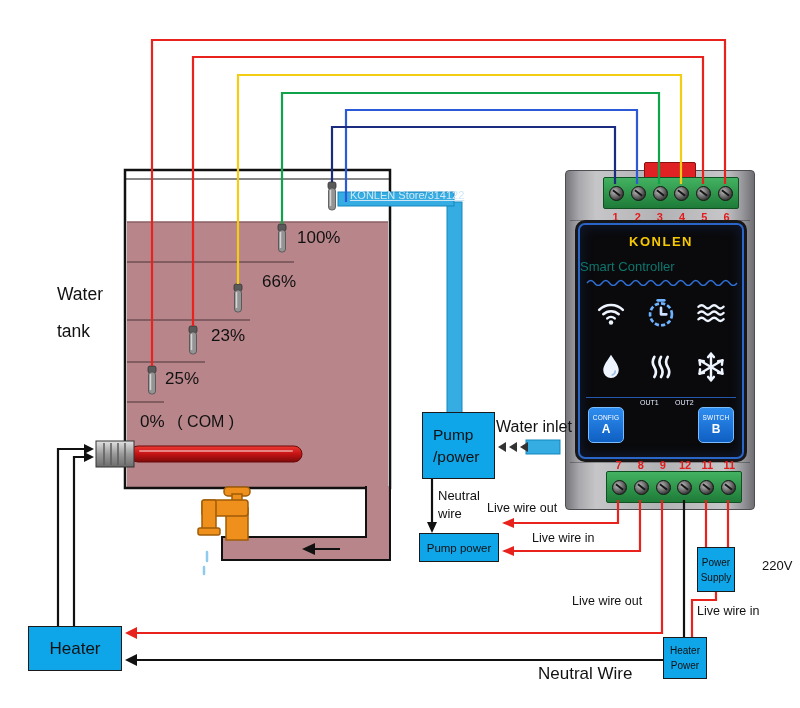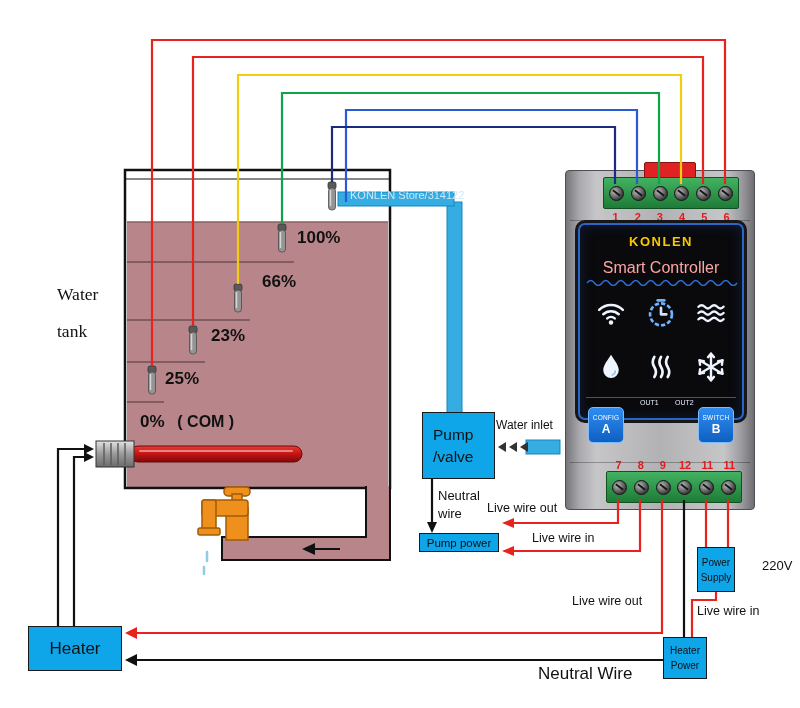--- a/index.html
+++ b/index.html
@@ -3,42 +3,42 @@
 <meta charset="utf-8">
 <style>
   *{margin:0;padding:0;box-sizing:border-box}
   html,body{background:#fff}
   #canvas{position:relative;width:800px;height:708px;background:#fff;overflow:hidden;
           font-family:"Liberation Sans",sans-serif;color:#111}
   .abs{position:absolute}
   .lbl{position:absolute;white-space:nowrap;color:#111;z-index:6}
   .box{position:absolute;background:#0ea5e9;border:1.4px solid #1a1a1a;display:flex;flex-direction:column;
        align-items:center;justify-content:center;text-align:center;z-index:6}
-  .pct{position:absolute;font-weight:700;font-size:17px;z-index:6}
-  .serif{font-family:Liberation Serif, serif}
+  .pct{position:absolute;font-weight:400;font-size:17px;z-index:6}
+  .serif{font-family:Liberation Sans, sans-serif}
 
   
   #controller{position:absolute;left:565px;top:170px;width:190px;height:340px;z-index:1;
      background:linear-gradient(90deg,#76767a 0%,#a9a9ad 7%,#c6c6c9 16%,#b2b2b5 50%,#c6c6c9 84%,#9d9da1 93%,#6f6f73 100%);
      border:1px solid #4e4e52;border-radius:4px}
   .seam{position:absolute;left:4px;right:4px;height:1px;background:rgba(0,0,0,.28)}
   #din-clip{position:absolute;left:78px;top:-9px;width:52px;height:20px;background:#e02225;border:1px solid #8d0f10;border-radius:2px}
   .tblock{position:absolute;width:136px;height:32px;background:linear-gradient(180deg,#43b261,#1e7b38);
      border:1px solid #105122;border-radius:2px;display:flex;align-items:center;justify-content:space-between;padding:0 5px;z-index:2}
   .screw{width:15px;height:15px;border-radius:50%;border:1px solid #141414;position:relative;
      background:radial-gradient(circle at 35% 35%,#bdbdbd,#3a3a3a 72%)}
   .screw::after{content:"";position:absolute;left:2px;top:5.5px;width:9px;height:2px;background:#161616;transform:rotate(38deg)}
   .tnums{position:absolute;width:136px;display:flex;justify-content:space-between;padding:0 5px}
   .tnums span{width:15px;text-align:center;color:#e31b1b;font-weight:700;font-size:11px}
 
-  #screen{position:absolute;left:12px;top:52px;width:166px;height:197px;background:#0a0a0c;
+  #screen{position:absolute;left:12px;top:52px;width:166px;height:236px;background:#0a0a0c;
      border:2px solid #2a66c8;border-radius:7px;box-shadow:0 0 0 3px #17171a, inset 0 0 14px rgba(40,90,200,.22)}
   #brand{position:absolute;top:9px;left:0;right:0;text-align:center;color:#f6c800;font-weight:700;
      font-size:13px;letter-spacing:1.5px}
-  #scr-title{position:absolute;top:34px;left:0;right:0;text-align:center;color:#fca5a5;font-size:16px}
+  #scr-title{position:absolute;top:34px;left:0;right:0;text-align:left;color:#0f766e;font-size:13px}
   #squiggle{position:absolute;top:53px;left:6px}
   #icons{position:absolute;top:68px;left:0;right:0;display:grid;grid-template-columns:repeat(3,1fr);
      row-gap:14px;justify-items:center;padding:0 6px}
   .icon{width:40px;height:40px;display:flex;align-items:center;justify-content:center}
   .scr-div{position:absolute;left:6px;right:6px;top:172px;height:1px;background:#2a66c8;opacity:.85}
   .out{position:absolute;top:174px;font-size:7px;color:#e6ecff;background:#0a0a0c;padding:0 2px}
   .scr-btn{position:absolute;top:182px;width:36px;height:36px;border-radius:5px;color:#fff;
      background:linear-gradient(180deg,#2f8df0,#0f5fc2);border:1px solid #79bdff;
      display:flex;flex-direction:column;align-items:center;justify-content:center;gap:1px}
   .scr-btn .small{font-size:6.5px;letter-spacing:.2px}
@@ -297,41 +297,41 @@
 
   <div class="pct" style="left:297px;top:228px">100%</div>
   <div class="pct" style="left:262px;top:272px">66%</div>
   <div class="pct" style="left:211px;top:326px">23%</div>
   <div class="pct" style="left:165px;top:369px">25%</div>
   <div class="pct" style="left:140px;top:412px">
     <span>0%</span>
     <span style="margin-left:8px;font-size:16px">( COM )</span>
   </div>
 
-  <div class="lbl" style="left:350px;top:189px;font-size:11px;color:#cfe7f5;">KONLEN Store/314122</div>
-
-  <div class="lbl" style="left:496px;top:418px;font-size:12px">Water inlet</div>
+  <div class="lbl" style="left:350px;top:189px;font-size:11px;color:#cfe7f5;text-decoration:underline">KONLEN Store/314122</div>
+
+  <div class="lbl" style="left:496px;top:418px;font-size:16px">Water inlet</div>
   <div class="lbl" style="left:438px;top:487px;font-size:13px;line-height:18px">
     <span style="display:block">Neutral</span>
     <span style="display:block">wire</span>
   </div>
   <div class="lbl" style="left:487px;top:501px;font-size:12.5px">Live wire out</div>
   <div class="lbl" style="left:532px;top:531px;font-size:12.5px">Live wire in</div>
 
   <div class="lbl" style="left:572px;top:594px;font-size:12.5px">Live wire out</div>
   <div class="lbl" style="left:697px;top:604px;font-size:12.5px">Live wire in</div>
   <div class="lbl" style="left:762px;top:558px;font-size:13px">220V</div>
   <div class="lbl" style="left:538px;top:664px;font-size:17px">Neutral Wire</div>
 
   <div class="box" style="left:422px;top:412px;width:73px;height:67px;font-size:15.5px;align-items:flex-start;padding-left:10px;line-height:1.4">
     <span>Pump</span>
-    <span>/valve</span>
-  </div>
-
-  <div class="box" style="left:419px;top:533px;width:80px;height:19px;font-size:11.5px;border-width:1.2px">
+    <span>/power</span>
+  </div>
+
+  <div class="box" style="left:419px;top:533px;width:80px;height:29px;font-size:11.5px;border-width:1.2px">
     <span>Pump power</span>
   </div>
 
   <div class="box" style="left:697px;top:547px;width:38px;height:45px;font-size:10px;border-width:1.2px;line-height:1.5">
     <span>Power</span>
     <span>Supply</span>
   </div>
 
   <div class="box" style="left:663px;top:637px;width:44px;height:42px;font-size:10px;border-width:1.2px;line-height:1.5">
     <span>Heater</span>

